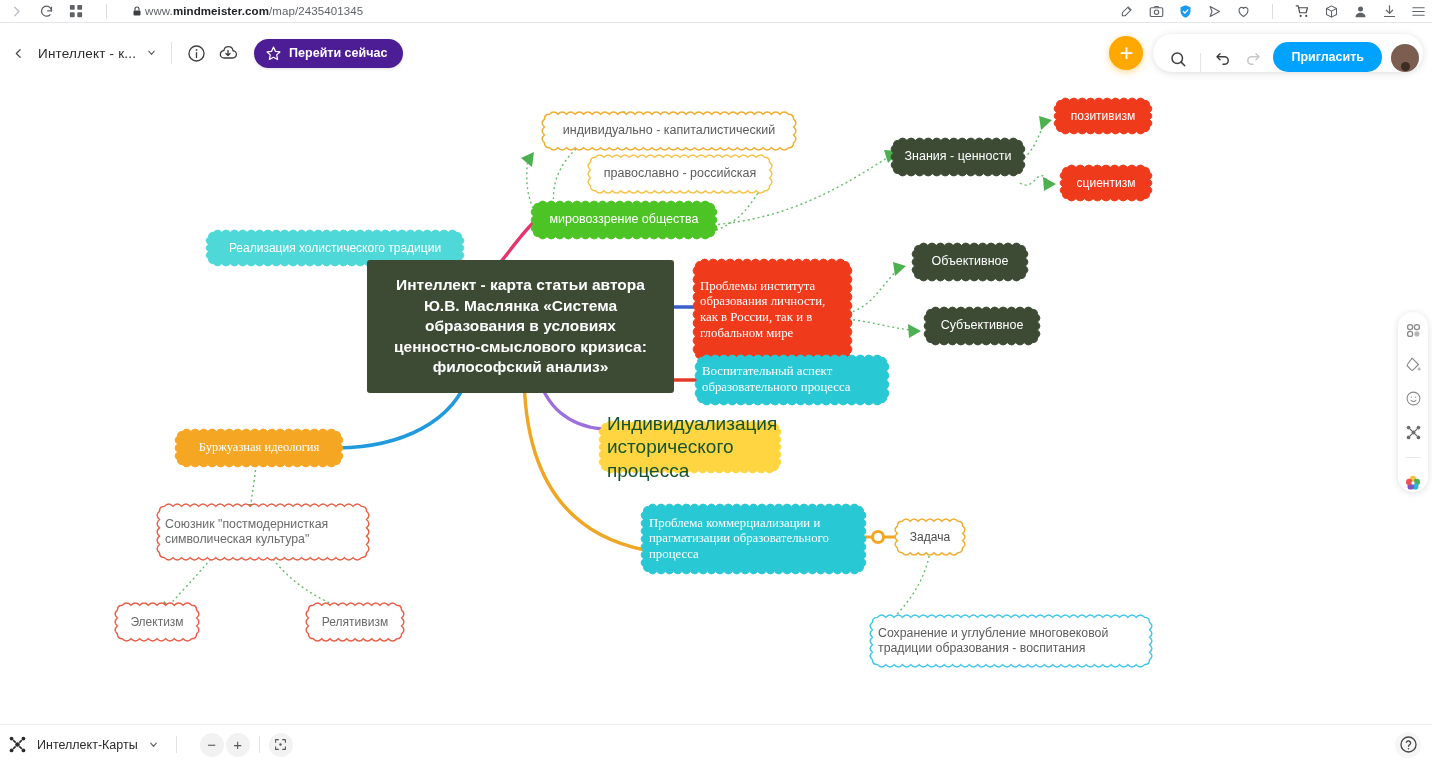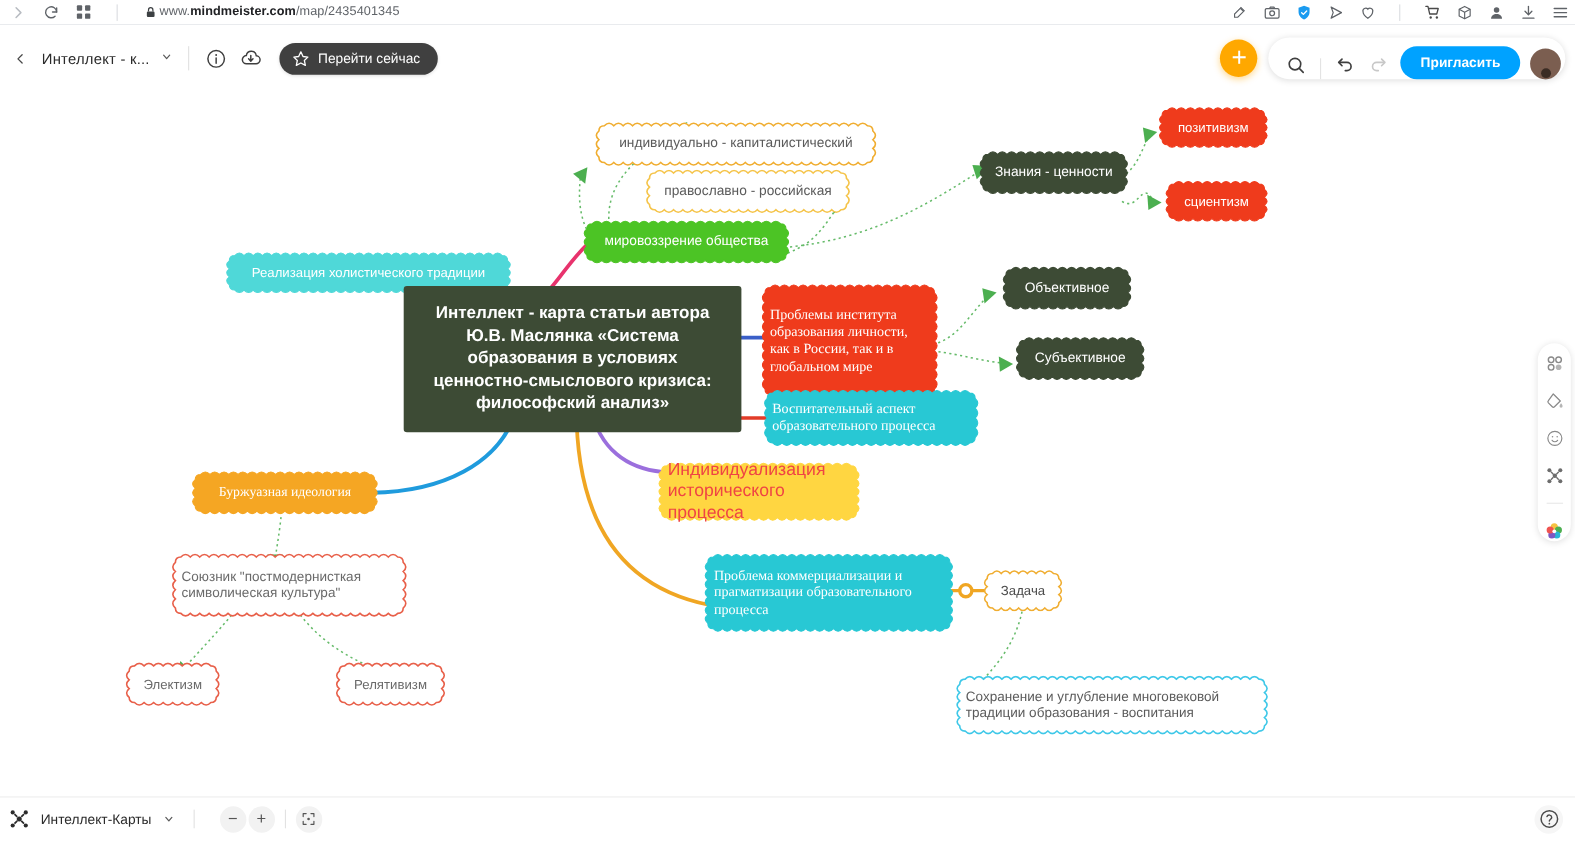--- a/index.html
+++ b/index.html
@@ -36,23 +36,23 @@
     position:absolute; left:8px; top:12px; height:36px;
     display:flex; align-items:center; gap:10px; pointer-events:auto;
   }
   #back-chevron { width:20px; height:20px; display:flex; align-items:center; justify-content:center; color:#4a4a4a; cursor:pointer; }
   #map-title-btn { display:flex; align-items:center; gap:10px; cursor:pointer; }
   #map-title { font-size:13.5px; color:#2b2b2b; font-weight:500; letter-spacing:.2px; }
   #caret-down { color:#5a5a5a; font-size:10px; }
   .hdr-divider { width:1px; height:22px; background:#e0e0e0; margin:0 4px; }
   .round-ico { width:21px; height:21px; color:#3f3f3f; cursor:pointer; display:flex; align-items:center; justify-content:center; }
   #upgrade-btn {
-    height:29px; background:#404040; border-radius:16px; color:#fff;
+    height:29px; background:#4c1d95; border-radius:16px; color:#fff;
     display:flex; align-items:center; gap:7px; padding:0 16px 0 11px;
-    font-size:12.5px; font-weight:400; cursor:pointer; margin-left:6px;
+    font-size:12.5px; font-weight:700; cursor:pointer; margin-left:6px;
     box-shadow:0 1px 3px rgba(0,0,0,.13);
   }
 
   #header-right {
     position:absolute; right:9px; top:10px; height:40px;
     display:flex; align-items:center; gap:10px; pointer-events:auto;
   }
   #add-btn {
     width:34px; height:34px; border-radius:50%; background:#ffa800;
     display:flex; align-items:center; justify-content:center; color:#fff;
@@ -317,21 +317,21 @@
         </svg><span class="lbl" style="padding: 0px 8px; width: 100%;">Проблемы института образования личности, как в России, так и в глобальном мире</span></div>
       <div class="node n-sans" style="left: 911px; top: 219px; width: 118px; height: 40px; color: rgb(255, 255, 255); font-size: 12.5px; line-height: 1.22; justify-content: center; text-align: center;"><svg class="cloud" viewBox="-1 -1 120 42" preserveAspectRatio="none">
           <path d="M 5 0 q 4.291666666666667 -4.75 8.583333333333334 0 q 4.291666666666667 -4.75 8.583333333333334 0 q 4.291666666666667 -4.75 8.583333333333334 0 q 4.291666666666667 -4.75 8.583333333333334 0 q 4.291666666666667 -4.75 8.583333333333334 0 q 4.291666666666667 -4.75 8.583333333333334 0 q 4.291666666666667 -4.75 8.583333333333334 0 q 4.291666666666667 -4.75 8.583333333333334 0 q 4.291666666666667 -4.75 8.583333333333334 0 q 4.291666666666667 -4.75 8.583333333333334 0 q 4.291666666666667 -4.75 8.583333333333334 0 q 4.291666666666667 -4.75 8.583333333333334 0 q 5 0 5 5 q 4.75 4.166666666666667 0 8.333333333333334 q 4.75 4.166666666666667 0 8.333333333333334 q 4.75 4.166666666666667 0 8.333333333333334 q 0 5 -5 5 q -4.291666666666667 4.75 -8.583333333333334 0 q -4.291666666666667 4.75 -8.583333333333334 0 q -4.291666666666667 4.75 -8.583333333333334 0 q -4.291666666666667 4.75 -8.583333333333334 0 q -4.291666666666667 4.75 -8.583333333333334 0 q -4.291666666666667 4.75 -8.583333333333334 0 q -4.291666666666667 4.75 -8.583333333333334 0 q -4.291666666666667 4.75 -8.583333333333334 0 q -4.291666666666667 4.75 -8.583333333333334 0 q -4.291666666666667 4.75 -8.583333333333334 0 q -4.291666666666667 4.75 -8.583333333333334 0 q -4.291666666666667 4.75 -8.583333333333334 0 q -5 0 -5 -5 q -4.75 -4.166666666666667 0 -8.333333333333334 q -4.75 -4.166666666666667 0 -8.333333333333334 q -4.75 -4.166666666666667 0 -8.333333333333334 q 0 -5 5 -5 Z" transform="translate(2.5,2.5)" fill="#3d4b35" stroke="#3d4b35" stroke-width="1"></path>
         </svg><span class="lbl" style="padding: 0px 10px; width: 100%;">Объективное</span></div>
       <div class="node n-sans" style="left: 923px; top: 283px; width: 118px; height: 40px; color: rgb(255, 255, 255); font-size: 12.5px; line-height: 1.22; justify-content: center; text-align: center;"><svg class="cloud" viewBox="-1 -1 120 42" preserveAspectRatio="none">
           <path d="M 5 0 q 4.291666666666667 -4.75 8.583333333333334 0 q 4.291666666666667 -4.75 8.583333333333334 0 q 4.291666666666667 -4.75 8.583333333333334 0 q 4.291666666666667 -4.75 8.583333333333334 0 q 4.291666666666667 -4.75 8.583333333333334 0 q 4.291666666666667 -4.75 8.583333333333334 0 q 4.291666666666667 -4.75 8.583333333333334 0 q 4.291666666666667 -4.75 8.583333333333334 0 q 4.291666666666667 -4.75 8.583333333333334 0 q 4.291666666666667 -4.75 8.583333333333334 0 q 4.291666666666667 -4.75 8.583333333333334 0 q 4.291666666666667 -4.75 8.583333333333334 0 q 5 0 5 5 q 4.75 4.166666666666667 0 8.333333333333334 q 4.75 4.166666666666667 0 8.333333333333334 q 4.75 4.166666666666667 0 8.333333333333334 q 0 5 -5 5 q -4.291666666666667 4.75 -8.583333333333334 0 q -4.291666666666667 4.75 -8.583333333333334 0 q -4.291666666666667 4.75 -8.583333333333334 0 q -4.291666666666667 4.75 -8.583333333333334 0 q -4.291666666666667 4.75 -8.583333333333334 0 q -4.291666666666667 4.75 -8.583333333333334 0 q -4.291666666666667 4.75 -8.583333333333334 0 q -4.291666666666667 4.75 -8.583333333333334 0 q -4.291666666666667 4.75 -8.583333333333334 0 q -4.291666666666667 4.75 -8.583333333333334 0 q -4.291666666666667 4.75 -8.583333333333334 0 q -4.291666666666667 4.75 -8.583333333333334 0 q -5 0 -5 -5 q -4.75 -4.166666666666667 0 -8.333333333333334 q -4.75 -4.166666666666667 0 -8.333333333333334 q -4.75 -4.166666666666667 0 -8.333333333333334 q 0 -5 5 -5 Z" transform="translate(2.5,2.5)" fill="#3d4b35" stroke="#3d4b35" stroke-width="1"></path>
         </svg><span class="lbl" style="padding: 0px 10px; width: 100%;">Субъективное</span></div>
       <div class="node n-serif" style="left: 694px; top: 331px; width: 196px; height: 52px; color: rgb(255, 255, 255); font-size: 12.8px; line-height: 1.22; justify-content: flex-start; text-align: left;"><svg class="cloud" viewBox="-1 -1 198 54" preserveAspectRatio="none">
           <path d="M 5 0 q 4.309523809523809 -4.75 8.619047619047619 0 q 4.309523809523809 -4.75 8.619047619047619 0 q 4.309523809523809 -4.75 8.619047619047619 0 q 4.309523809523809 -4.75 8.619047619047619 0 q 4.309523809523809 -4.75 8.619047619047619 0 q 4.309523809523809 -4.75 8.619047619047619 0 q 4.309523809523809 -4.75 8.619047619047619 0 q 4.309523809523809 -4.75 8.619047619047619 0 q 4.309523809523809 -4.75 8.619047619047619 0 q 4.309523809523809 -4.75 8.619047619047619 0 q 4.309523809523809 -4.75 8.619047619047619 0 q 4.309523809523809 -4.75 8.619047619047619 0 q 4.309523809523809 -4.75 8.619047619047619 0 q 4.309523809523809 -4.75 8.619047619047619 0 q 4.309523809523809 -4.75 8.619047619047619 0 q 4.309523809523809 -4.75 8.619047619047619 0 q 4.309523809523809 -4.75 8.619047619047619 0 q 4.309523809523809 -4.75 8.619047619047619 0 q 4.309523809523809 -4.75 8.619047619047619 0 q 4.309523809523809 -4.75 8.619047619047619 0 q 4.309523809523809 -4.75 8.619047619047619 0 q 5 0 5 5 q 4.75 4.625 0 9.25 q 4.75 4.625 0 9.25 q 4.75 4.625 0 9.25 q 4.75 4.625 0 9.25 q 0 5 -5 5 q -4.309523809523809 4.75 -8.619047619047619 0 q -4.309523809523809 4.75 -8.619047619047619 0 q -4.309523809523809 4.75 -8.619047619047619 0 q -4.309523809523809 4.75 -8.619047619047619 0 q -4.309523809523809 4.75 -8.619047619047619 0 q -4.309523809523809 4.75 -8.619047619047619 0 q -4.309523809523809 4.75 -8.619047619047619 0 q -4.309523809523809 4.75 -8.619047619047619 0 q -4.309523809523809 4.75 -8.619047619047619 0 q -4.309523809523809 4.75 -8.619047619047619 0 q -4.309523809523809 4.75 -8.619047619047619 0 q -4.309523809523809 4.75 -8.619047619047619 0 q -4.309523809523809 4.75 -8.619047619047619 0 q -4.309523809523809 4.75 -8.619047619047619 0 q -4.309523809523809 4.75 -8.619047619047619 0 q -4.309523809523809 4.75 -8.619047619047619 0 q -4.309523809523809 4.75 -8.619047619047619 0 q -4.309523809523809 4.75 -8.619047619047619 0 q -4.309523809523809 4.75 -8.619047619047619 0 q -4.309523809523809 4.75 -8.619047619047619 0 q -4.309523809523809 4.75 -8.619047619047619 0 q -5 0 -5 -5 q -4.75 -4.625 0 -9.25 q -4.75 -4.625 0 -9.25 q -4.75 -4.625 0 -9.25 q -4.75 -4.625 0 -9.25 q 0 -5 5 -5 Z" transform="translate(2.5,2.5)" fill="#28c8d4" stroke="#28c8d4" stroke-width="1"></path>
         </svg><span class="lbl" style="padding: 0px 8px; width: 100%;">Воспитательный аспект образовательного процесса</span></div>
-      <div class="node n-sans" style="left: 598px; top: 397px; width: 184px; height: 54px; color: #ef4444; font-size: 16px; line-height: 1.22; justify-content: flex-start; text-align: left;"><svg class="cloud" viewBox="-1 -1 186 56" preserveAspectRatio="none">
+      <div class="node n-sans" style="left: 598px; top: 397px; width: 184px; height: 54px; color: #14532d; font-size: 19px; line-height: 1.22; justify-content: flex-start; text-align: left;"><svg class="cloud" viewBox="-1 -1 186 56" preserveAspectRatio="none">
           <path d="M 5 0 q 4.225 -4.75 8.45 0 q 4.225 -4.75 8.45 0 q 4.225 -4.75 8.45 0 q 4.225 -4.75 8.45 0 q 4.225 -4.75 8.45 0 q 4.225 -4.75 8.45 0 q 4.225 -4.75 8.45 0 q 4.225 -4.75 8.45 0 q 4.225 -4.75 8.45 0 q 4.225 -4.75 8.45 0 q 4.225 -4.75 8.45 0 q 4.225 -4.75 8.45 0 q 4.225 -4.75 8.45 0 q 4.225 -4.75 8.45 0 q 4.225 -4.75 8.45 0 q 4.225 -4.75 8.45 0 q 4.225 -4.75 8.45 0 q 4.225 -4.75 8.45 0 q 4.225 -4.75 8.45 0 q 4.225 -4.75 8.45 0 q 5 0 5 5 q 4.75 3.9 0 7.8 q 4.75 3.9 0 7.8 q 4.75 3.9 0 7.8 q 4.75 3.9 0 7.8 q 4.75 3.9 0 7.8 q 0 5 -5 5 q -4.225 4.75 -8.45 0 q -4.225 4.75 -8.45 0 q -4.225 4.75 -8.45 0 q -4.225 4.75 -8.45 0 q -4.225 4.75 -8.45 0 q -4.225 4.75 -8.45 0 q -4.225 4.75 -8.45 0 q -4.225 4.75 -8.45 0 q -4.225 4.75 -8.45 0 q -4.225 4.75 -8.45 0 q -4.225 4.75 -8.45 0 q -4.225 4.75 -8.45 0 q -4.225 4.75 -8.45 0 q -4.225 4.75 -8.45 0 q -4.225 4.75 -8.45 0 q -4.225 4.75 -8.45 0 q -4.225 4.75 -8.45 0 q -4.225 4.75 -8.45 0 q -4.225 4.75 -8.45 0 q -4.225 4.75 -8.45 0 q -5 0 -5 -5 q -4.75 -3.9 0 -7.8 q -4.75 -3.9 0 -7.8 q -4.75 -3.9 0 -7.8 q -4.75 -3.9 0 -7.8 q -4.75 -3.9 0 -7.8 q 0 -5 5 -5 Z" transform="translate(2.5,2.5)" fill="#ffd641" stroke="#ffd641" stroke-width="1"></path>
         </svg><span class="lbl" style="padding: 0px 9px; width: 100%;">Индивидуализация исторического процесса</span></div>
       <div class="node n-serif" style="left: 174px; top: 405px; width: 170px; height: 40px; color: rgb(255, 255, 255); font-size: 12.5px; line-height: 1.22; justify-content: center; text-align: center;"><svg class="cloud" viewBox="-1 -1 172 42" preserveAspectRatio="none">
           <path d="M 5 0 q 4.305555555555555 -4.75 8.61111111111111 0 q 4.305555555555555 -4.75 8.61111111111111 0 q 4.305555555555555 -4.75 8.61111111111111 0 q 4.305555555555555 -4.75 8.61111111111111 0 q 4.305555555555555 -4.75 8.61111111111111 0 q 4.305555555555555 -4.75 8.61111111111111 0 q 4.305555555555555 -4.75 8.61111111111111 0 q 4.305555555555555 -4.75 8.61111111111111 0 q 4.305555555555555 -4.75 8.61111111111111 0 q 4.305555555555555 -4.75 8.61111111111111 0 q 4.305555555555555 -4.75 8.61111111111111 0 q 4.305555555555555 -4.75 8.61111111111111 0 q 4.305555555555555 -4.75 8.61111111111111 0 q 4.305555555555555 -4.75 8.61111111111111 0 q 4.305555555555555 -4.75 8.61111111111111 0 q 4.305555555555555 -4.75 8.61111111111111 0 q 4.305555555555555 -4.75 8.61111111111111 0 q 4.305555555555555 -4.75 8.61111111111111 0 q 5 0 5 5 q 4.75 4.166666666666667 0 8.333333333333334 q 4.75 4.166666666666667 0 8.333333333333334 q 4.75 4.166666666666667 0 8.333333333333334 q 0 5 -5 5 q -4.305555555555555 4.75 -8.61111111111111 0 q -4.305555555555555 4.75 -8.61111111111111 0 q -4.305555555555555 4.75 -8.61111111111111 0 q -4.305555555555555 4.75 -8.61111111111111 0 q -4.305555555555555 4.75 -8.61111111111111 0 q -4.305555555555555 4.75 -8.61111111111111 0 q -4.305555555555555 4.75 -8.61111111111111 0 q -4.305555555555555 4.75 -8.61111111111111 0 q -4.305555555555555 4.75 -8.61111111111111 0 q -4.305555555555555 4.75 -8.61111111111111 0 q -4.305555555555555 4.75 -8.61111111111111 0 q -4.305555555555555 4.75 -8.61111111111111 0 q -4.305555555555555 4.75 -8.61111111111111 0 q -4.305555555555555 4.75 -8.61111111111111 0 q -4.305555555555555 4.75 -8.61111111111111 0 q -4.305555555555555 4.75 -8.61111111111111 0 q -4.305555555555555 4.75 -8.61111111111111 0 q -4.305555555555555 4.75 -8.61111111111111 0 q -5 0 -5 -5 q -4.75 -4.166666666666667 0 -8.333333333333334 q -4.75 -4.166666666666667 0 -8.333333333333334 q -4.75 -4.166666666666667 0 -8.333333333333334 q 0 -5 5 -5 Z" transform="translate(2.5,2.5)" fill="#f5a623" stroke="#f5a623" stroke-width="1"></path>
         </svg><span class="lbl" style="padding: 0px 10px; width: 100%;">Буржуазная идеология</span></div>
       <div class="node n-sans" style="left: 156px; top: 480px; width: 214px; height: 58px; color: rgb(106, 106, 106); font-size: 12.3px; line-height: 1.22; justify-content: flex-start; text-align: left;"><svg class="cloud" viewBox="-1 -1 216 60" preserveAspectRatio="none">
           <path d="M 5 0 q 4.326086956521739 -4.75 8.652173913043478 0 q 4.326086956521739 -4.75 8.652173913043478 0 q 4.326086956521739 -4.75 8.652173913043478 0 q 4.326086956521739 -4.75 8.652173913043478 0 q 4.326086956521739 -4.75 8.652173913043478 0 q 4.326086956521739 -4.75 8.652173913043478 0 q 4.326086956521739 -4.75 8.652173913043478 0 q 4.326086956521739 -4.75 8.652173913043478 0 q 4.326086956521739 -4.75 8.652173913043478 0 q 4.326086956521739 -4.75 8.652173913043478 0 q 4.326086956521739 -4.75 8.652173913043478 0 q 4.326086956521739 -4.75 8.652173913043478 0 q 4.326086956521739 -4.75 8.652173913043478 0 q 4.326086956521739 -4.75 8.652173913043478 0 q 4.326086956521739 -4.75 8.652173913043478 0 q 4.326086956521739 -4.75 8.652173913043478 0 q 4.326086956521739 -4.75 8.652173913043478 0 q 4.326086956521739 -4.75 8.652173913043478 0 q 4.326086956521739 -4.75 8.652173913043478 0 q 4.326086956521739 -4.75 8.652173913043478 0 q 4.326086956521739 -4.75 8.652173913043478 0 q 4.326086956521739 -4.75 8.652173913043478 0 q 4.326086956521739 -4.75 8.652173913043478 0 q 5 0 5 5 q 4.75 4.3 0 8.6 q 4.75 4.3 0 8.6 q 4.75 4.3 0 8.6 q 4.75 4.3 0 8.6 q 4.75 4.3 0 8.6 q 0 5 -5 5 q -4.326086956521739 4.75 -8.652173913043478 0 q -4.326086956521739 4.75 -8.652173913043478 0 q -4.326086956521739 4.75 -8.652173913043478 0 q -4.326086956521739 4.75 -8.652173913043478 0 q -4.326086956521739 4.75 -8.652173913043478 0 q -4.326086956521739 4.75 -8.652173913043478 0 q -4.326086956521739 4.75 -8.652173913043478 0 q -4.326086956521739 4.75 -8.652173913043478 0 q -4.326086956521739 4.75 -8.652173913043478 0 q -4.326086956521739 4.75 -8.652173913043478 0 q -4.326086956521739 4.75 -8.652173913043478 0 q -4.326086956521739 4.75 -8.652173913043478 0 q -4.326086956521739 4.75 -8.652173913043478 0 q -4.326086956521739 4.75 -8.652173913043478 0 q -4.326086956521739 4.75 -8.652173913043478 0 q -4.326086956521739 4.75 -8.652173913043478 0 q -4.326086956521739 4.75 -8.652173913043478 0 q -4.326086956521739 4.75 -8.652173913043478 0 q -4.326086956521739 4.75 -8.652173913043478 0 q -4.326086956521739 4.75 -8.652173913043478 0 q -4.326086956521739 4.75 -8.652173913043478 0 q -4.326086956521739 4.75 -8.652173913043478 0 q -4.326086956521739 4.75 -8.652173913043478 0 q -5 0 -5 -5 q -4.75 -4.3 0 -8.6 q -4.75 -4.3 0 -8.6 q -4.75 -4.3 0 -8.6 q -4.75 -4.3 0 -8.6 q -4.75 -4.3 0 -8.6 q 0 -5 5 -5 Z" transform="translate(2.5,2.5)" fill="#ffffff" stroke="#e8604a" stroke-width="1.5"></path>
         </svg><span class="lbl" style="padding: 0px 9px; width: 100%;">Союзник "постмодернисткая символическая культура"</span></div>
       <div class="node n-sans" style="left: 114px; top: 579px; width: 86px; height: 40px; color: rgb(106, 106, 106); font-size: 12px; line-height: 1.22; justify-content: center; text-align: center;"><svg class="cloud" viewBox="-1 -1 88 42" preserveAspectRatio="none">
           <path d="M 5 0 q 4.4375 -4.75 8.875 0 q 4.4375 -4.75 8.875 0 q 4.4375 -4.75 8.875 0 q 4.4375 -4.75 8.875 0 q 4.4375 -4.75 8.875 0 q 4.4375 -4.75 8.875 0 q 4.4375 -4.75 8.875 0 q 4.4375 -4.75 8.875 0 q 5 0 5 5 q 4.75 4.166666666666667 0 8.333333333333334 q 4.75 4.166666666666667 0 8.333333333333334 q 4.75 4.166666666666667 0 8.333333333333334 q 0 5 -5 5 q -4.4375 4.75 -8.875 0 q -4.4375 4.75 -8.875 0 q -4.4375 4.75 -8.875 0 q -4.4375 4.75 -8.875 0 q -4.4375 4.75 -8.875 0 q -4.4375 4.75 -8.875 0 q -4.4375 4.75 -8.875 0 q -4.4375 4.75 -8.875 0 q -5 0 -5 -5 q -4.75 -4.166666666666667 0 -8.333333333333334 q -4.75 -4.166666666666667 0 -8.333333333333334 q -4.75 -4.166666666666667 0 -8.333333333333334 q 0 -5 5 -5 Z" transform="translate(2.5,2.5)" fill="#ffffff" stroke="#e8604a" stroke-width="1.5"></path>

